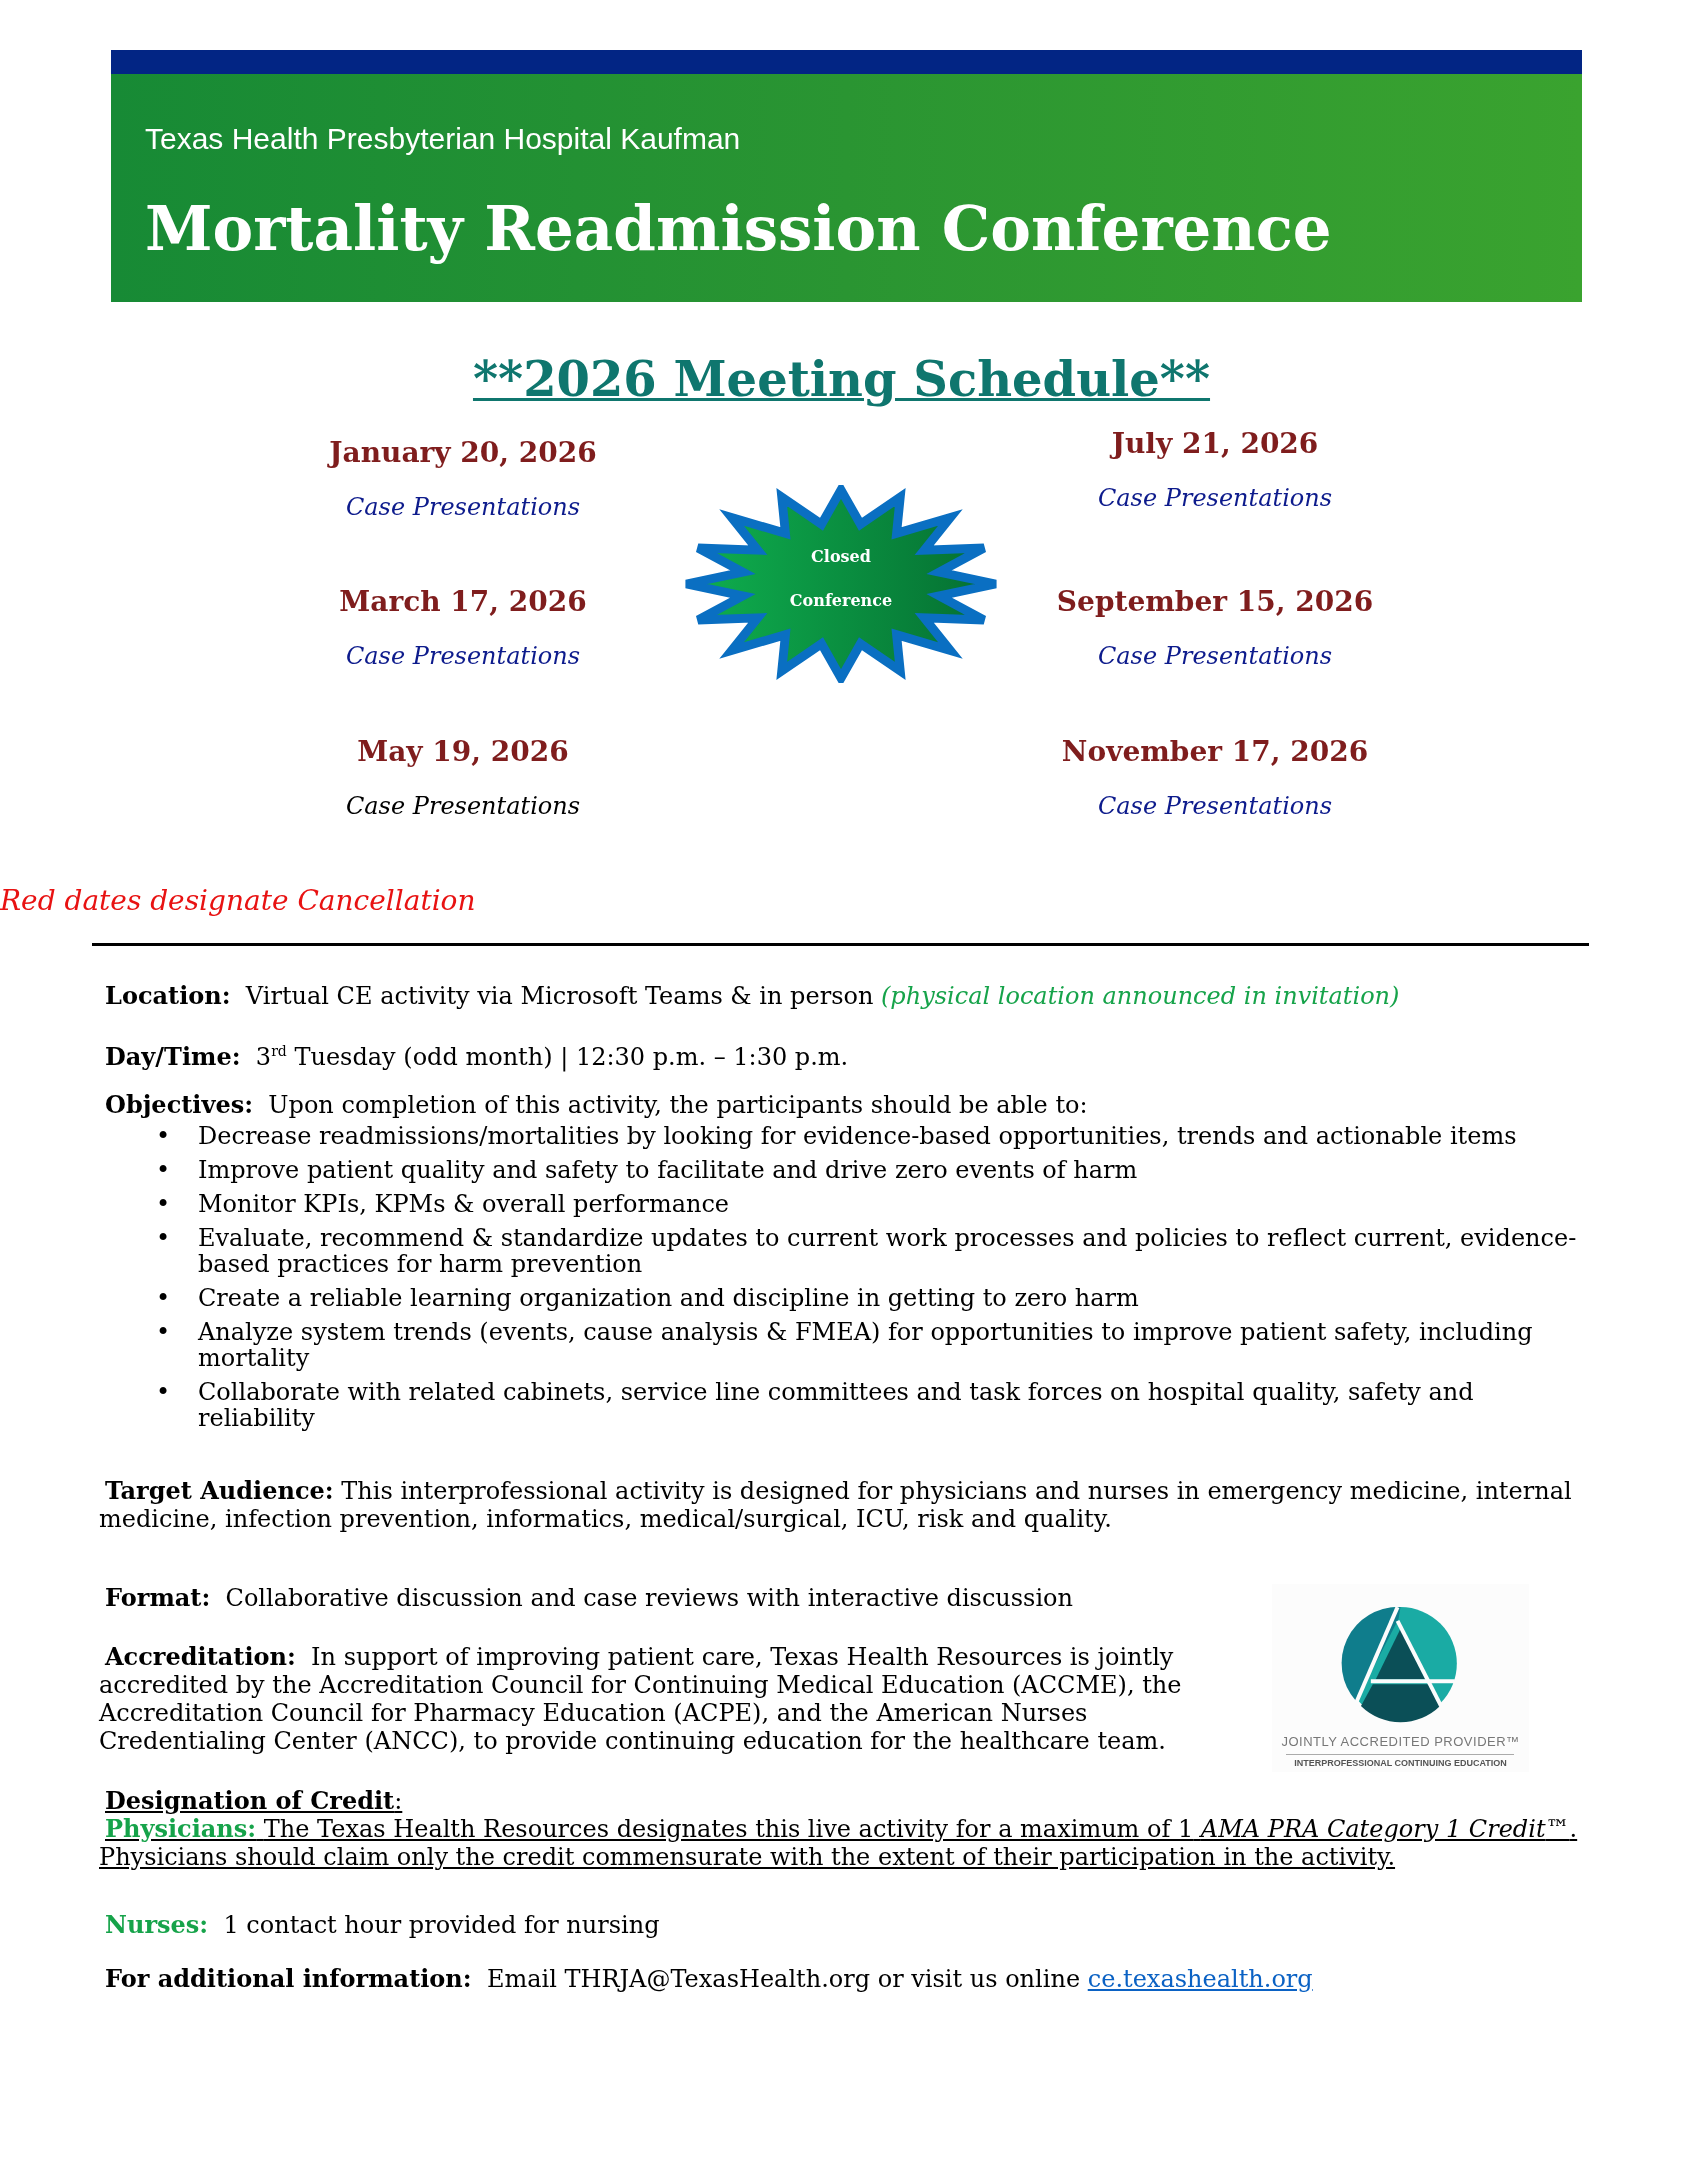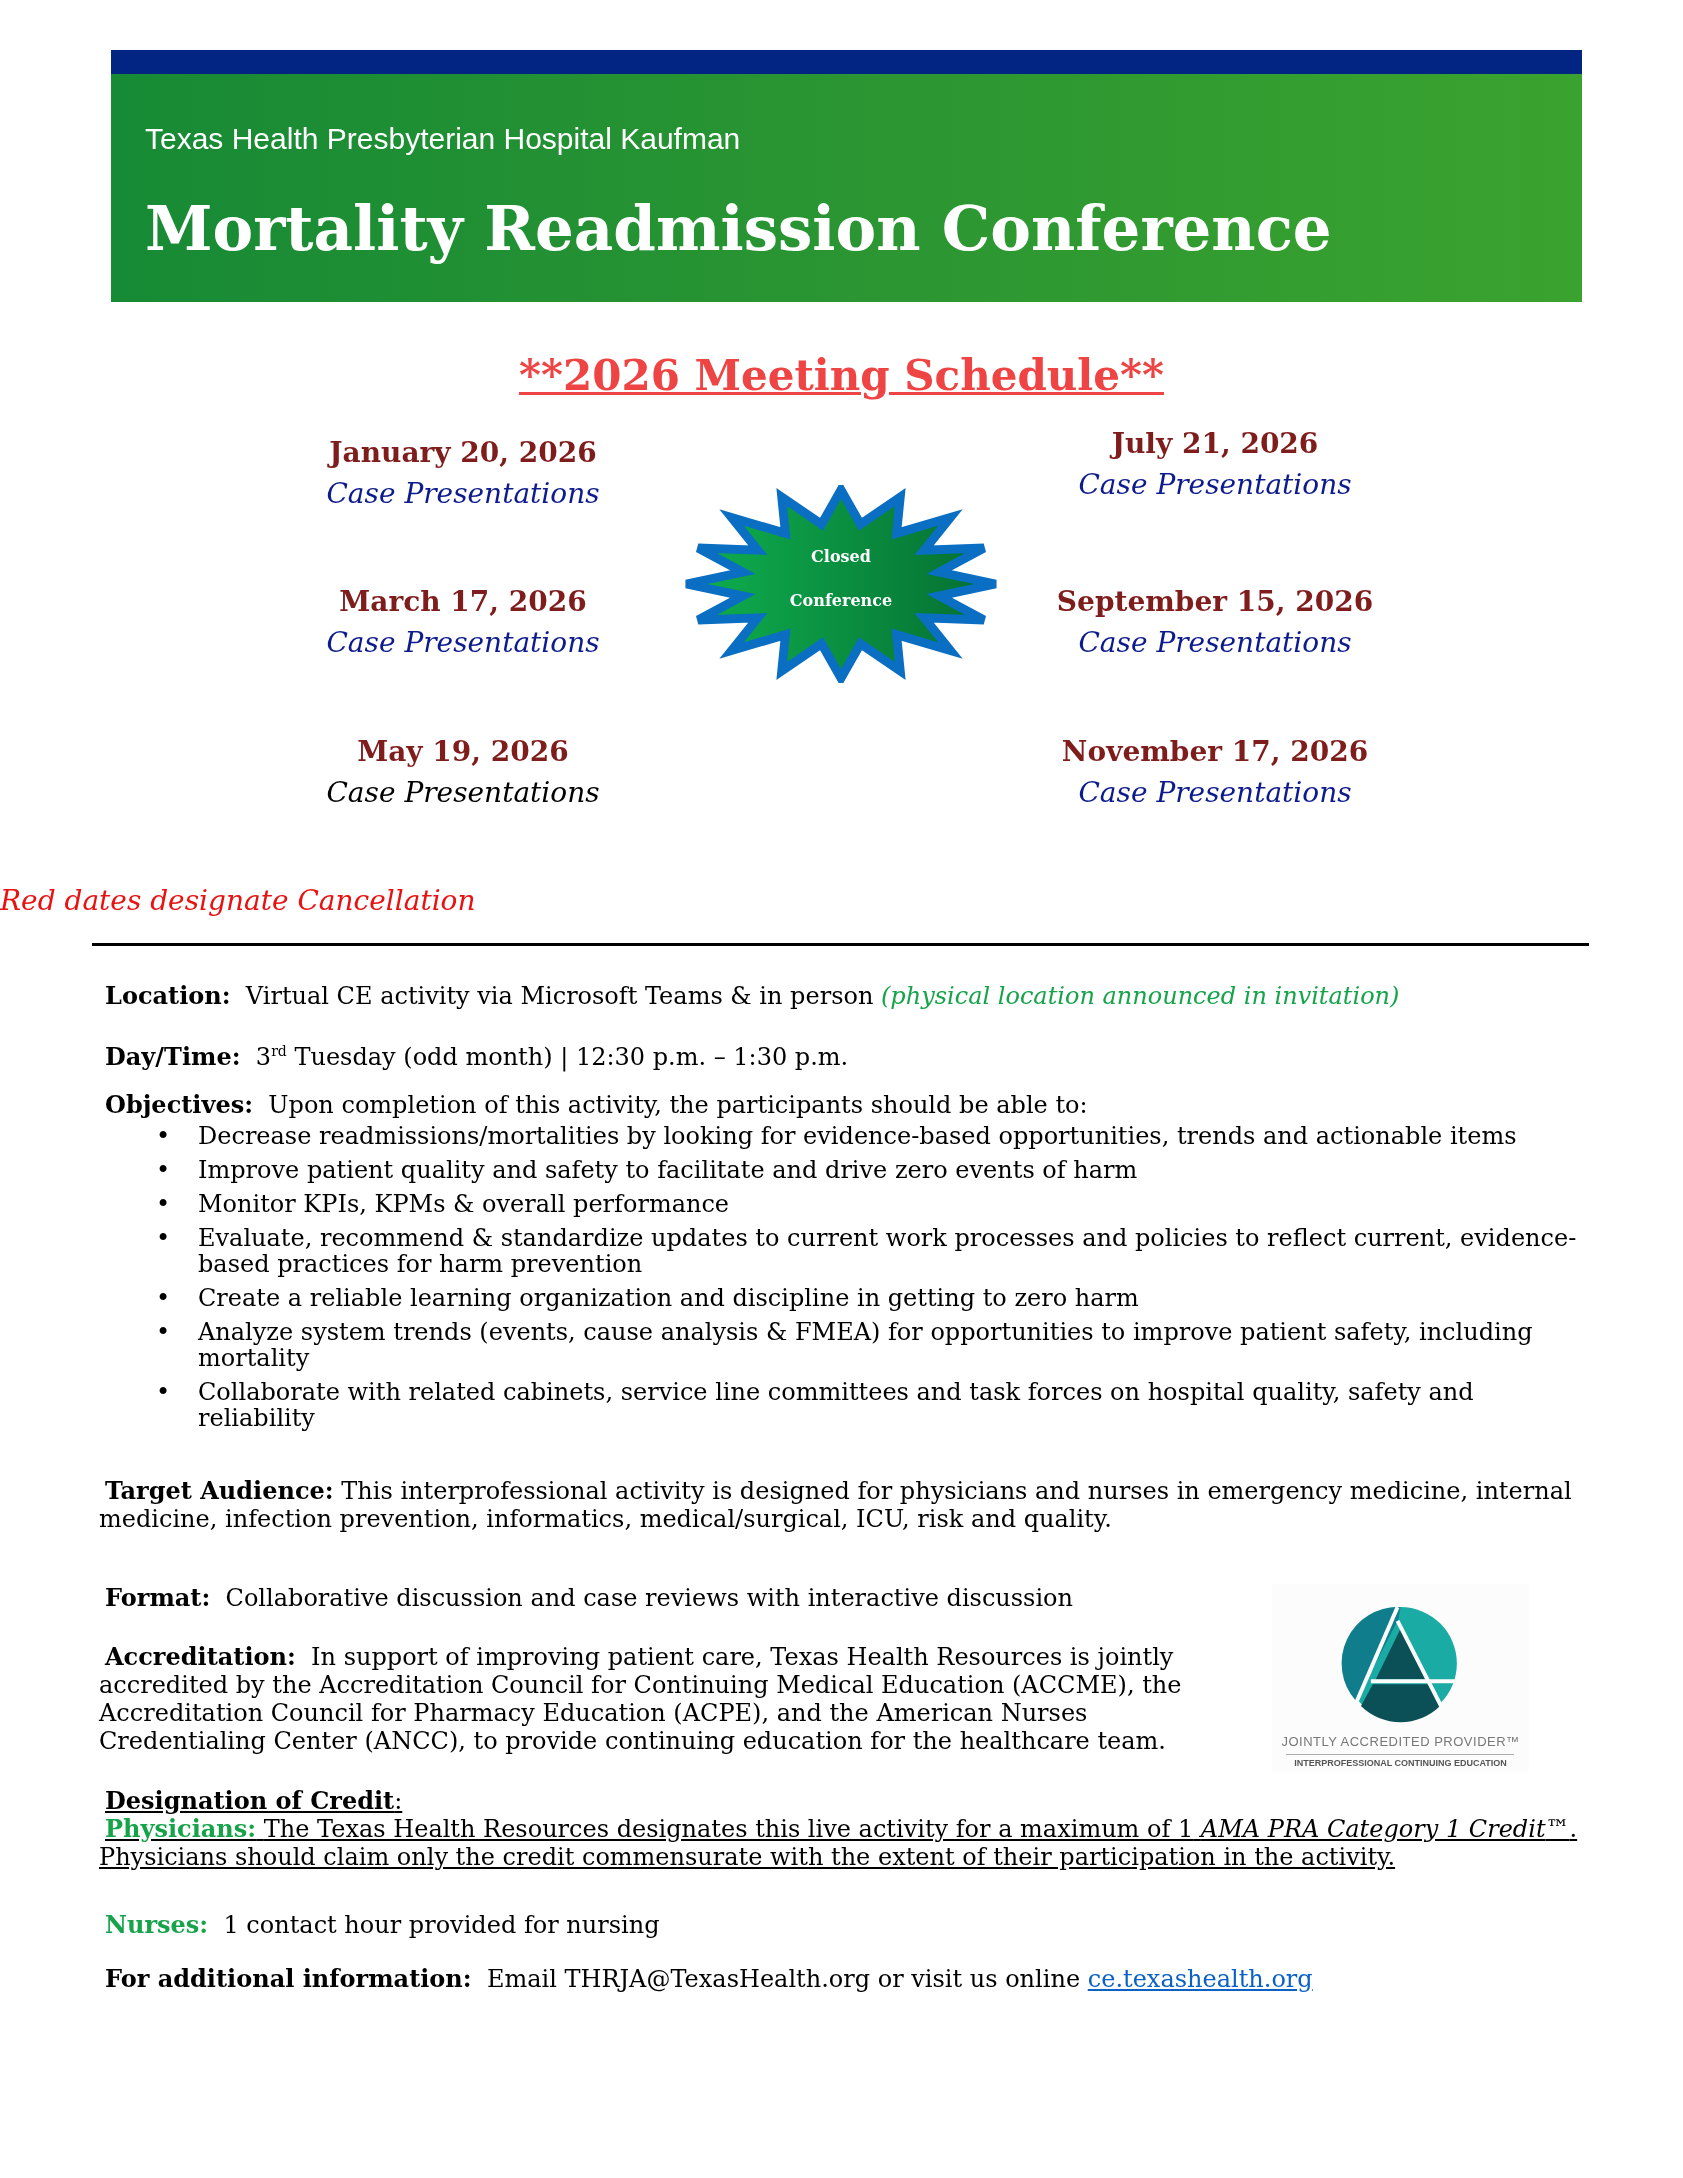--- a/index.html
+++ b/index.html
@@ -4,25 +4,25 @@
 <style>
   html, body { margin:0; padding:0; background:#ffffff; }
   body { width:1683px; height:2178px; position:relative; font-family:"DejaVu Serif", serif; color:#000; overflow:hidden; }
   .header { position:absolute; left:111px; top:50px; width:1471px; height:183px; }
   .header .topbar { height:24px; background:#022584; }
   .header .band { height:228px; background:linear-gradient(90deg,#178a35 0%,#2a9532 50%,#3aa32f 100%); position:relative; }
   .header .org { position:absolute; left:34px; top:48px; font-family:"Liberation Sans", sans-serif; font-size:30px; color:#fff; }
   .header .title { position:absolute; left:34px; top:119px; font-family:"DejaVu Serif", serif; font-weight:bold; font-size:61px; color:#fff; letter-spacing:0px; }
 
   .sched-title { position:absolute; left:0; width:1683px; top:351px; text-align:center; }
-  .sched-title span { font-family:"DejaVu Serif", serif; font-weight:bold; font-size:42px; color:#ef4444; text-decoration:underline; text-decoration-thickness:3px; }
+  .sched-title span { font-family:"DejaVu Serif", serif; font-weight:bold; font-size:48px; color:#0f766e; text-decoration:underline; text-decoration-thickness:3px; }
 
   .meeting { position:absolute; width:416px; text-align:center; }
   .meeting .date { font-weight:bold; font-size:28px; color:#7f1d1d;text-align:center; }
-  .meeting .desc { font-style:italic; font-size:28px; color:#0d1b8c; margin-top:8px; }
+  .meeting .desc { font-style:italic; font-size:24px; color:#0d1b8c; margin-top:24px; }
   .meeting .desc.black { color:#000; }
   .left { left:255px; }
   .right { left:1007px; }
 
   .star { position:absolute; left:663px; top:485px; width:356px; height:198px; }
   .star-text { position:absolute; left:663px; top:535px; width:356px; text-align:center; color:#fff; font-weight:bold; font-size:16px; line-height:44px; }
 
   .cancel-note { position:absolute; left:0; width:1683px; top:884px; font-style:italic; font-size:28px; color:#e81212; }
   .divider { position:absolute; left:92px; top:943px; width:1497px; height:3px; background:#000; }
 

